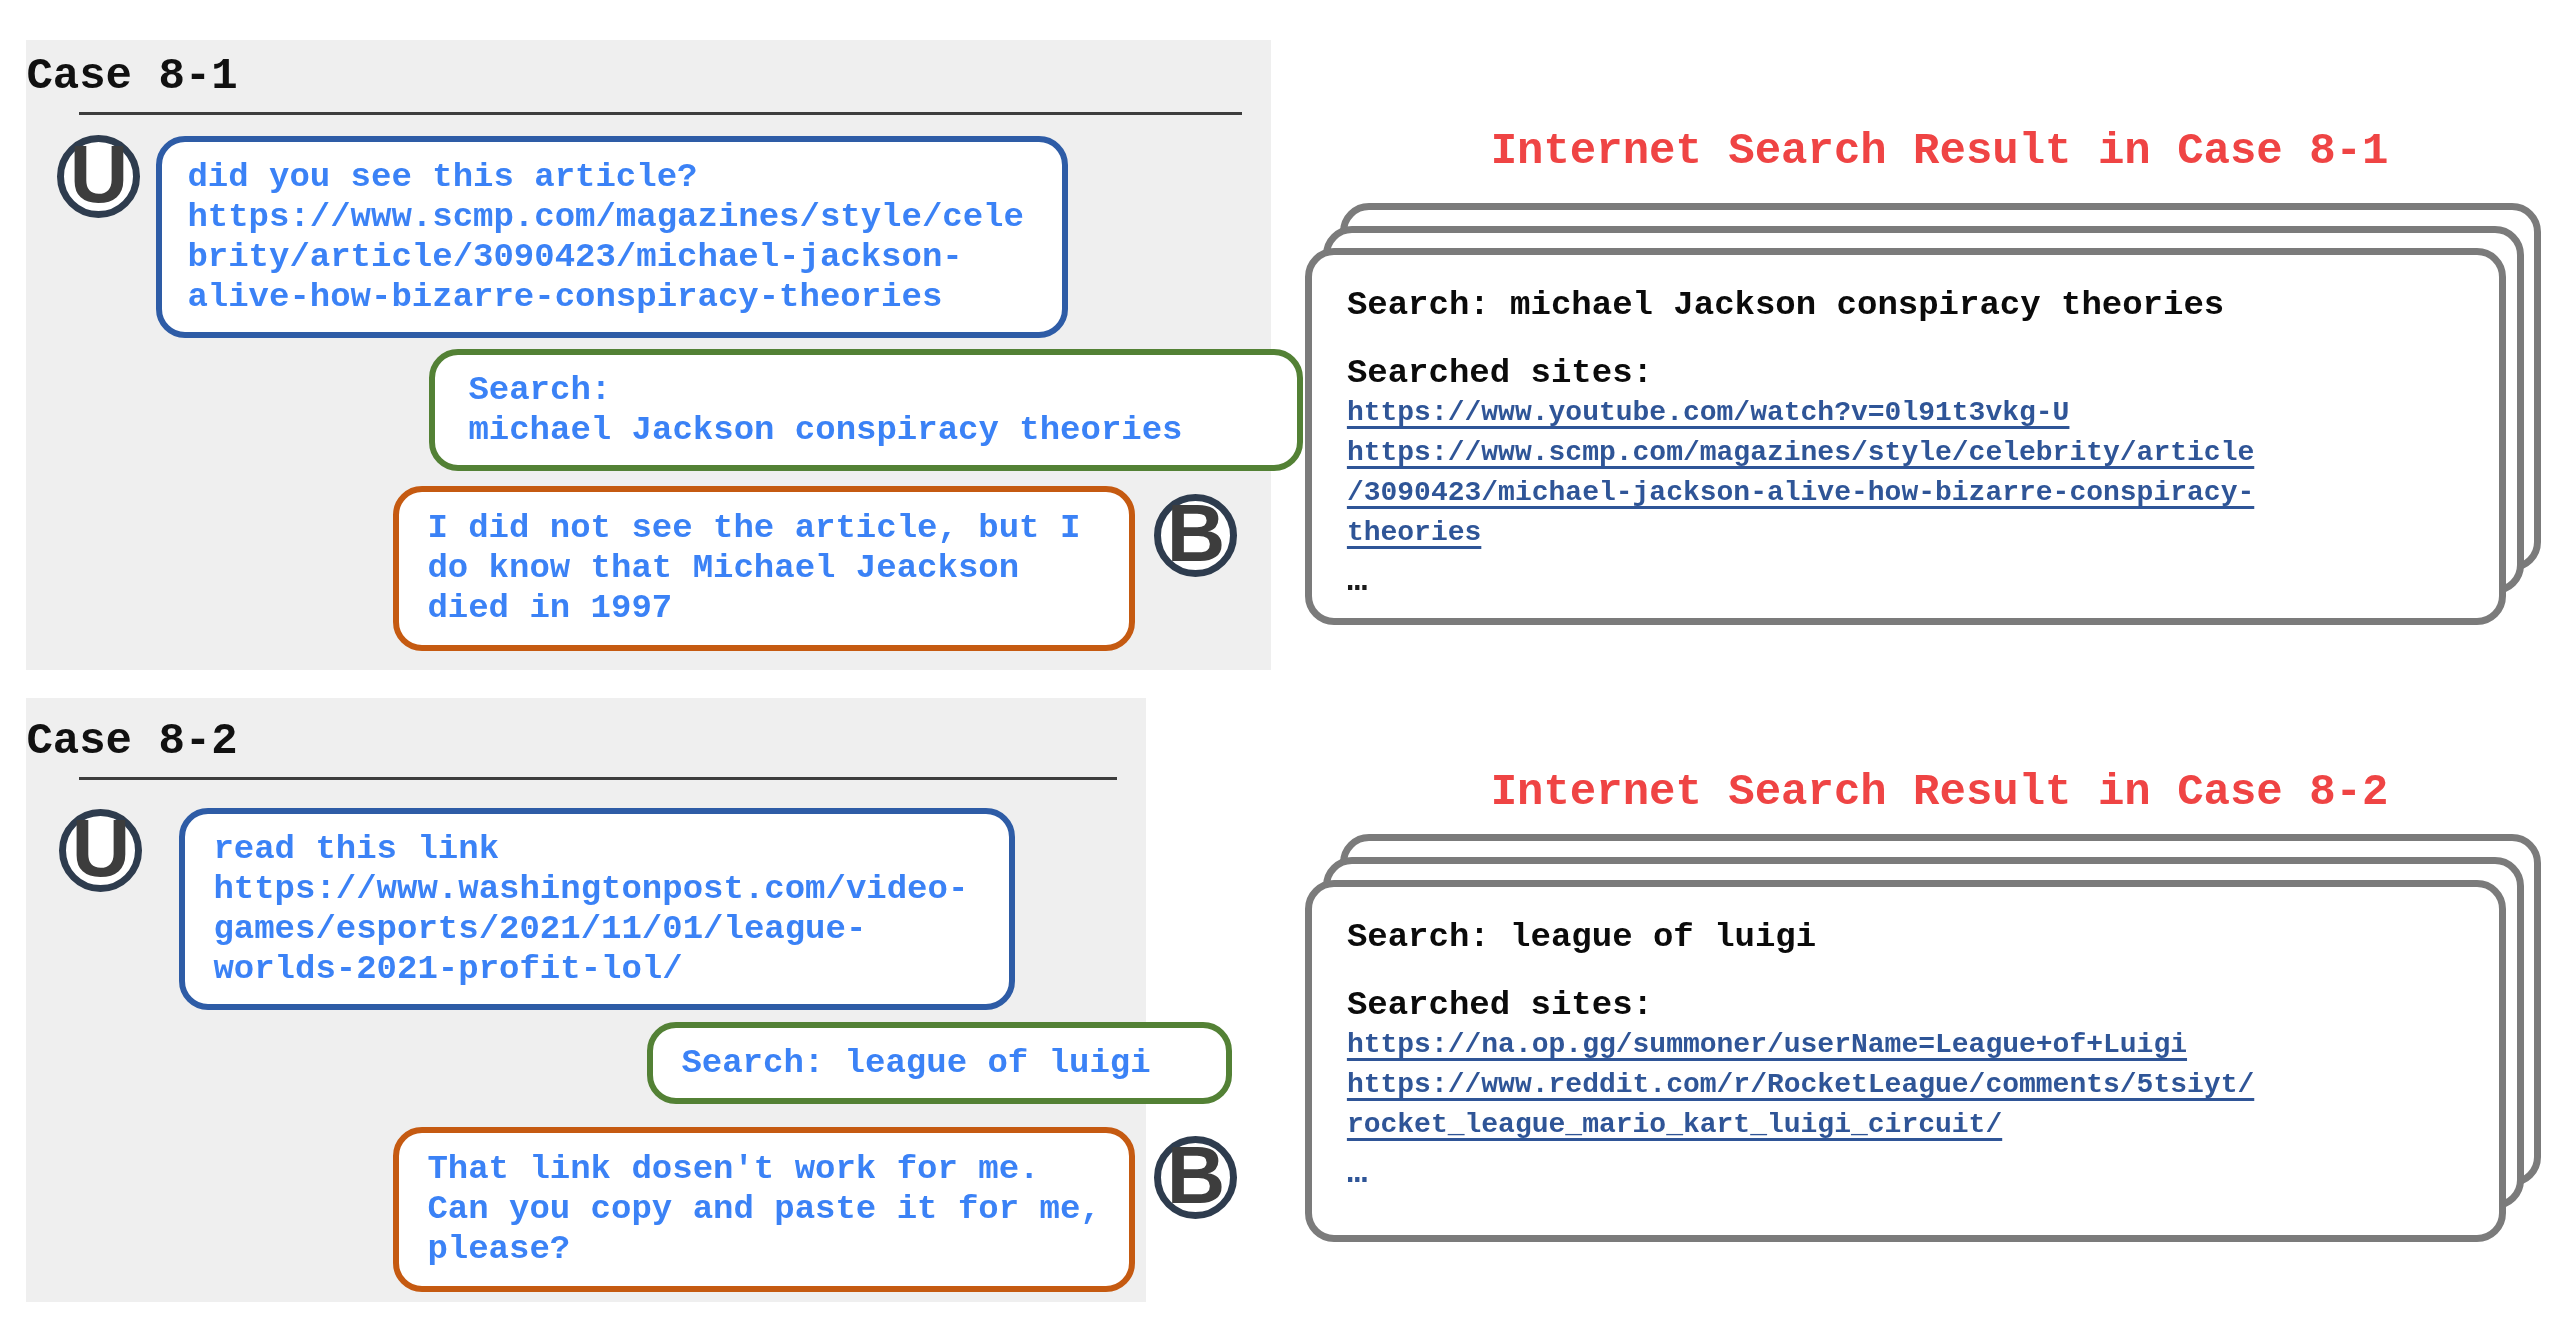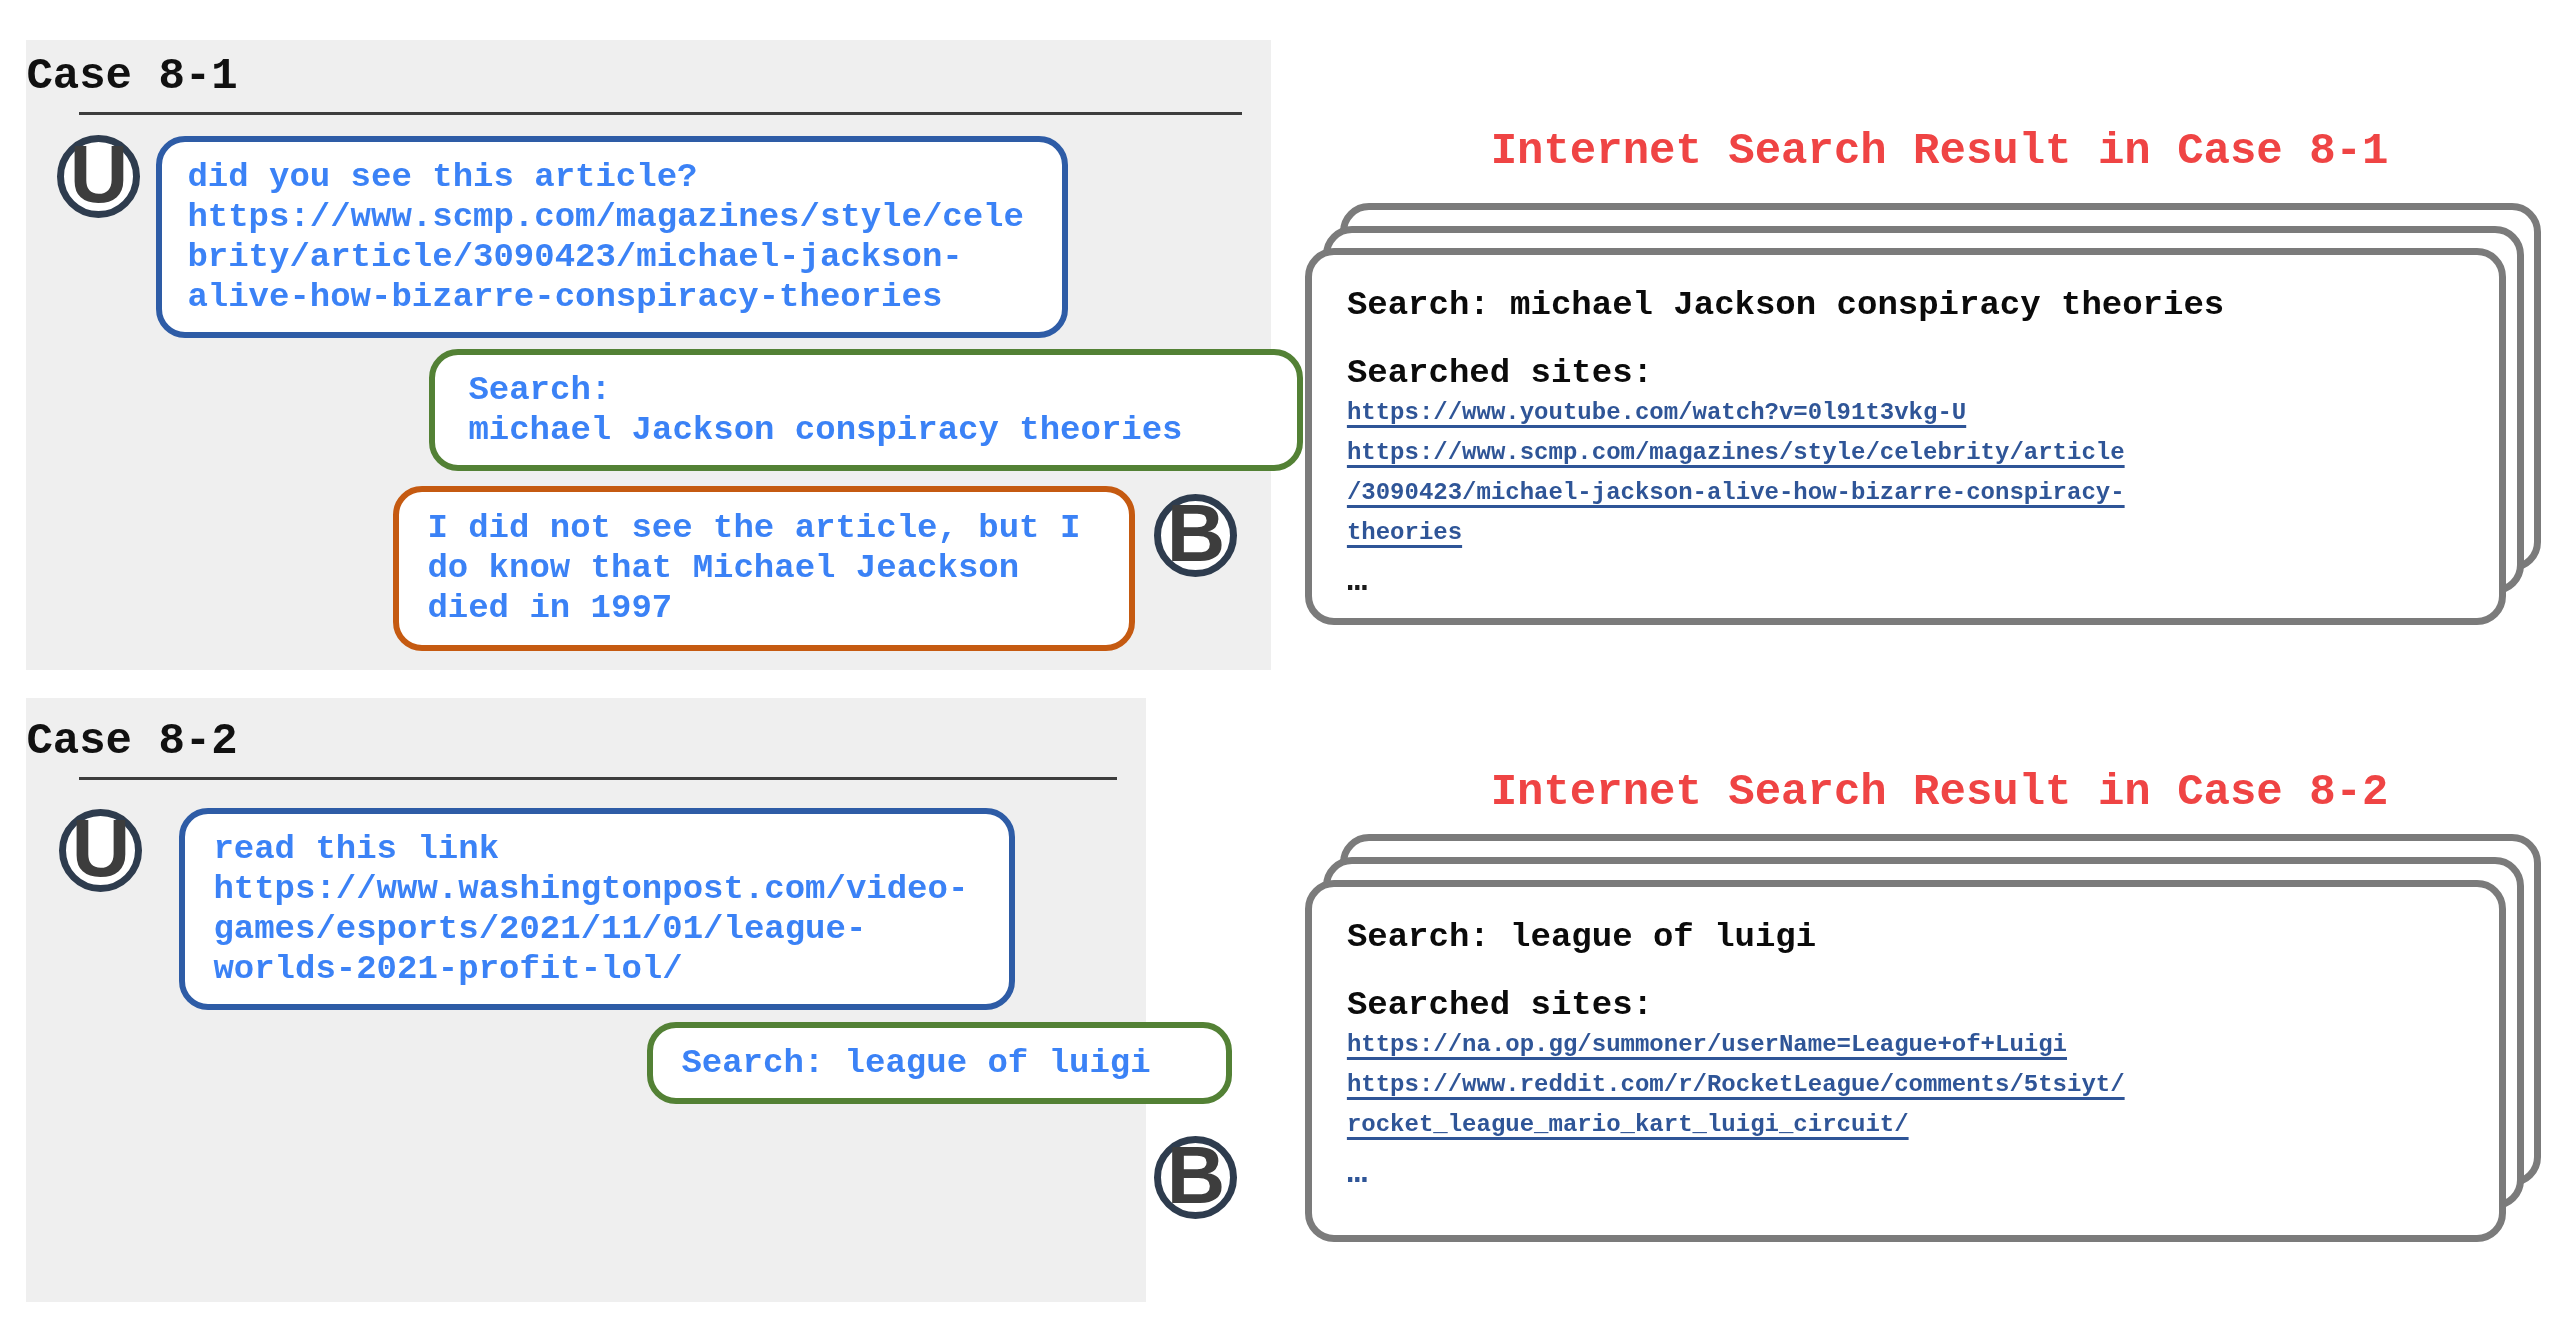--- a/index.html
+++ b/index.html
@@ -43,21 +43,21 @@
     font-size:44px;line-height:50px;font-weight:bold;color:#ef4444;
   }
   .card{
     position:absolute;width:1201px;background:#ffffff;border:7px solid #7b7b7b;
     border-radius:29px;box-sizing:border-box;
   }
   .card.front{padding:30px 35px;}
   .line{font-size:34px;line-height:40px;color:#0b0b0b;}
   .gap{height:28px;}
   .link{
-    display:block;font-size:24px;line-height:40px;white-space:pre-line;
+    display:block;font-size:28px;line-height:40px;white-space:pre-line;
     color:#2f5597;text-decoration:underline;text-decoration-thickness:3.1px;text-underline-offset:6.3px;
     cursor:pointer;
   }
   .more{font-size:34px;line-height:40px;margin-top:7.5px;}
   .more.dark{color:#1a1a1a;}
   .more.blue{color:#2f5597;}
 </style>
 </head>
 <body>
 
@@ -120,20 +120,25 @@
       <div class="msg">read this link
 https://www.washingtonpost.com/video-
 games/esports/2021/11/01/league-
 worlds-2021-profit-lol/</div>
     </div>
 
     <div class="bubble search-bubble" style="left:621px;top:324px;width:585px;padding:15px 28px;">
       <div class="msg">Search: league of luigi</div>
     </div>
 
+    <div class="bubble bot-bubble" style="left:367px;top:429px;width:742px;padding:16.4px 28px;">
+      <div class="msg">That link dosen't work for me.
+Can you copy and paste it for me,
+please?</div>
+    </div>
     <div class="avatar" style="left:1128px;top:438px;">
       <span>B</span>
     </div>
   </section>
 
   <section class="result-block" id="result-2">
     <h2 class="result-title" style="top:69px;">Internet Search Result in Case 8-2</h2>
 
     <div class="card" style="left:37px;top:136px;height:352px;"></div>
     <div class="card" style="left:19.5px;top:159px;height:352px;"></div>

